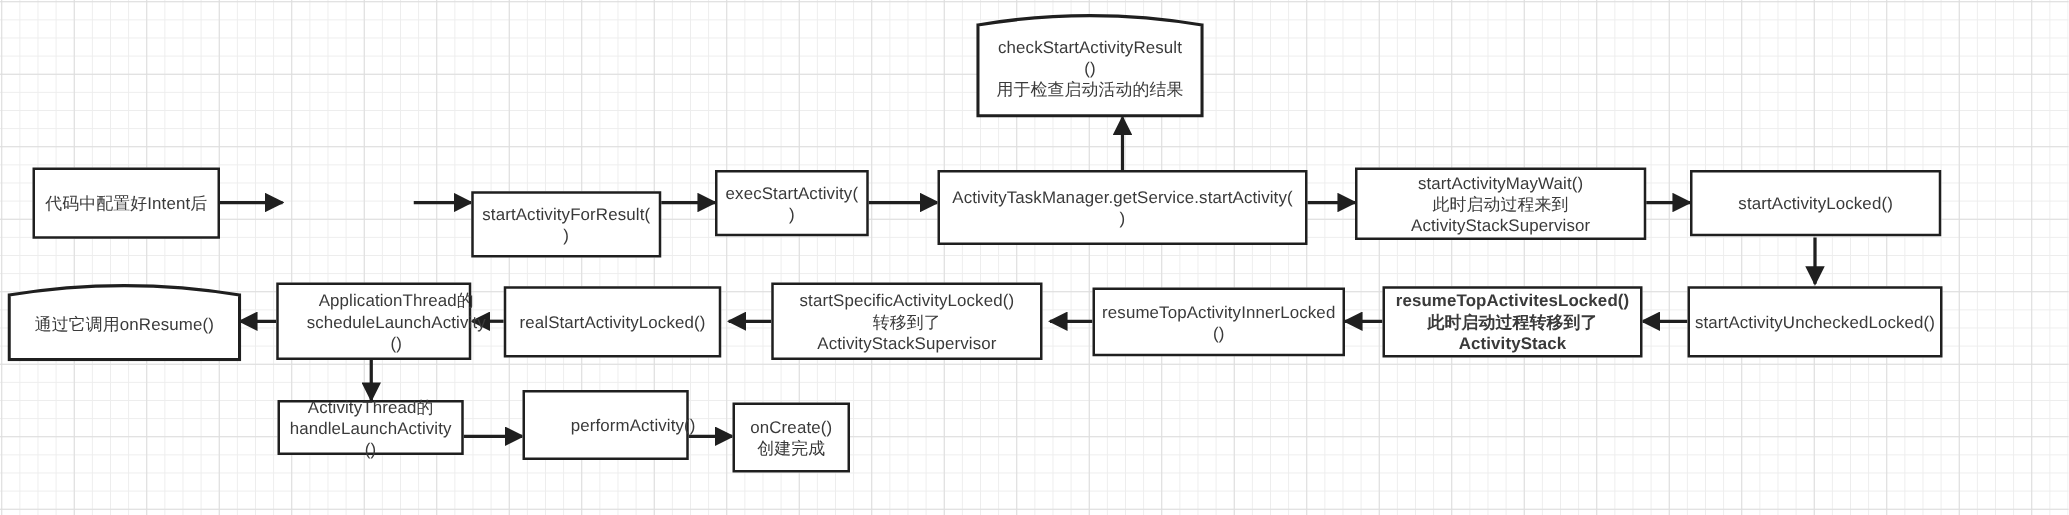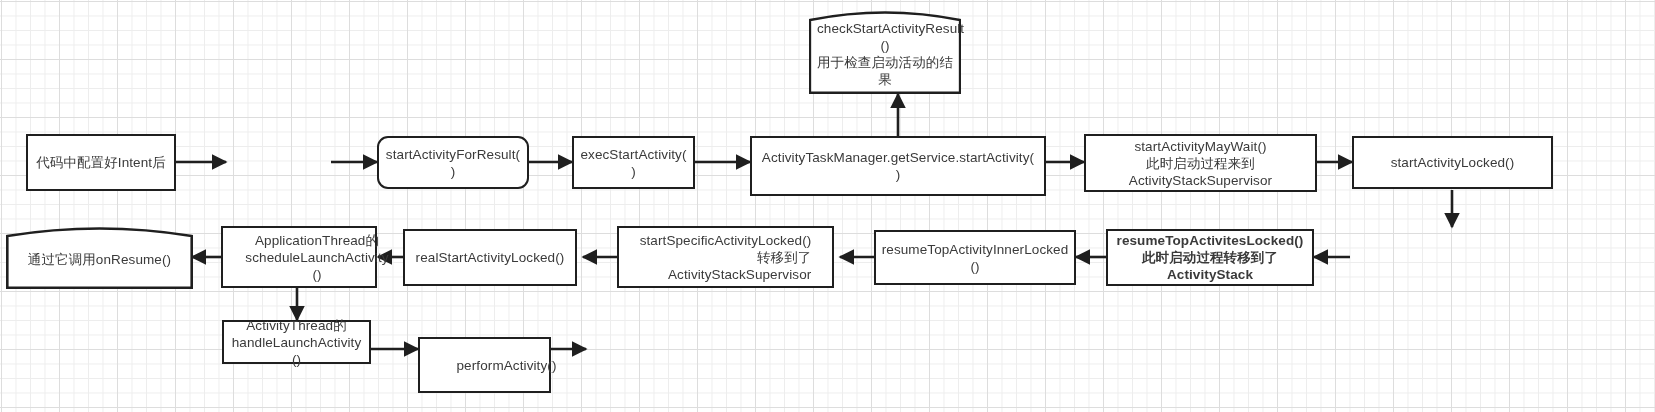--- a/index.html
+++ b/index.html
@@ -112,70 +112,73 @@
 
         <path d="M 370 349 L 418 349"></path>
         <path d="M 550 349 L 586 349"></path>
       </g>
     </svg>
   </div>
 
   <div class="node" style="left:26px; top:134px; width:150px; height:57px;">代码中配置好Intent后</div>
 
 
-  <div class="node" style="left:377px; top:136px; width:152px; height:53px;border-radius:11px;">startActivityForResult(
+  <div class="node" style="left:377px; top:153px; width:152px; height:53px;">startActivityForResult(
 )</div>
 
   <div class="node" style="left:572px; top:136px; width:123px; height:53px;">execStartActivity(
 )</div>
 
   <div class="node" style="left:750px; top:136px; width:296px; height:60px;">ActivityTaskManager.getService.startActivity(
 )</div>
 
-  <div class="node card" style="left:809px; top:6px; width:152px; height:88px;">
+  <div class="node card" style="left:781px; top:6px; width:182px; height:88px;">
     <svg class="card-svg" viewBox="0 0 182 88" preserveAspectRatio="none" xmlns="http://www.w3.org/2000/svg">
       <path d="M 1.3 14 Q 91 -1 180.7 14 L 180.7 86.7 L 1.3 86.7 Z" fill="#ffffff" stroke="#1f1f1f" stroke-width="2.6"></path>
     </svg>
     <div class="card-label">checkStartActivityResult
 ()
 用于检查启动活动的结果</div>
   </div>
 
   <div class="node" style="left:1084px; top:134px; width:233px; height:58px;">startActivityMayWait()
 此时启动过程来到
 ActivityStackSupervisor</div>
 
   <div class="node" style="left:1352px; top:136px; width:201px; height:53px;">startActivityLocked()</div>
 
+  <div class="node" style="left:1350px; top:229px; width:204px; height:57px;">startActivityUncheckedLocked()</div>
 
   <div class="node" style="left:1106px; top:229px; width:208px; height:57px;font-weight:bold;">resumeTopActivitesLocked()
 此时启动过程转移到了
 ActivityStack</div>
 
   <div class="node" style="left:874px; top:230px; width:202px; height:55px;">resumeTopActivityInnerLocked
 ()</div>
 
-  <div class="node" style="left:617px; top:226px; width:217px; height:62px;text-align:right;">startSpecificActivityLocked()
+  <div class="node" style="left:617px; top:226px; width:217px; height:62px;">startSpecificActivityLocked()
 转移到了
 ActivityStackSupervisor</div>
 
   <div class="node" style="left:403px; top:229px; width:174px; height:57px;">realStartActivityLocked()</div>
 
   <div class="node" style="left:221px; top:226px; width:156px; height:62px;padding-left:40px;">ApplicationThread的
 scheduleLaunchActivity
 ()</div>
 
   <div class="node card" style="left:6px; top:222px; width:187px; height:67px;">
     <svg class="card-svg" viewBox="0 0 187 67" preserveAspectRatio="none" xmlns="http://www.w3.org/2000/svg">
       <path d="M 1.3 14 Q 93.5 -1 185.7 14 L 185.7 65.7 L 1.3 65.7 Z" fill="#ffffff" stroke="#1f1f1f" stroke-width="2.6"></path>
     </svg>
     <div class="card-label">通过它调用onResume()</div>
   </div>
 
   <div class="node" style="left:222px; top:320px; width:149px; height:44px;">ActivityThread的
 handleLaunchActivity
 ()</div>
 
-  <div class="node" style="left:418px; top:337px; width:133px; height:56px;padding-left:48px;">performActivity()</div>
+  <div class="node" style="left:418px; top:312px; width:133px; height:56px;padding-left:48px;">performActivity()</div>
 
+  <div class="node" style="left:586px; top:322px; width:94px; height:56px;">onCreate()
+创建完成</div>
 
 
 </div>
 
 </body></html>

